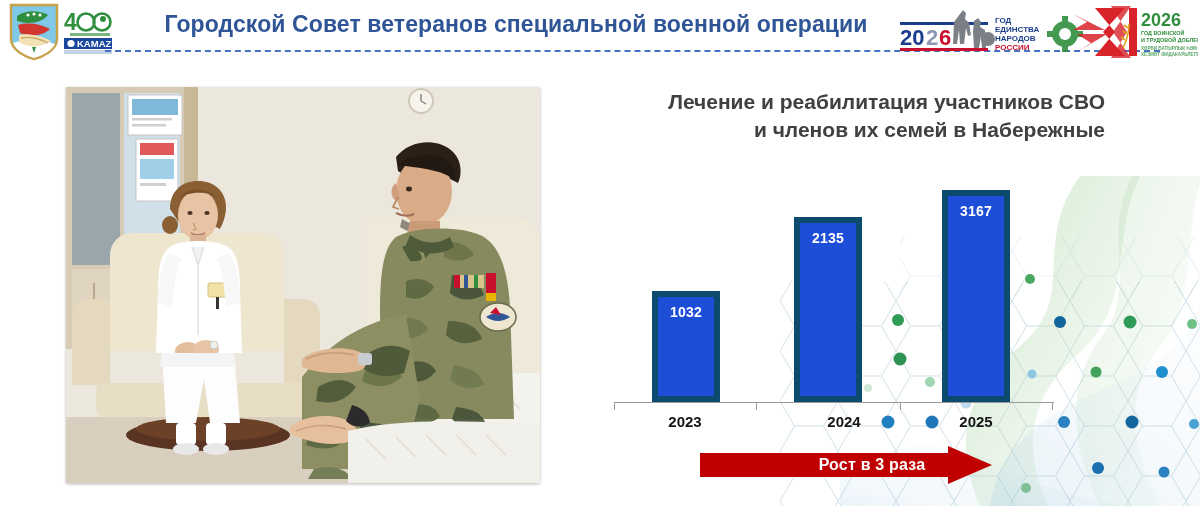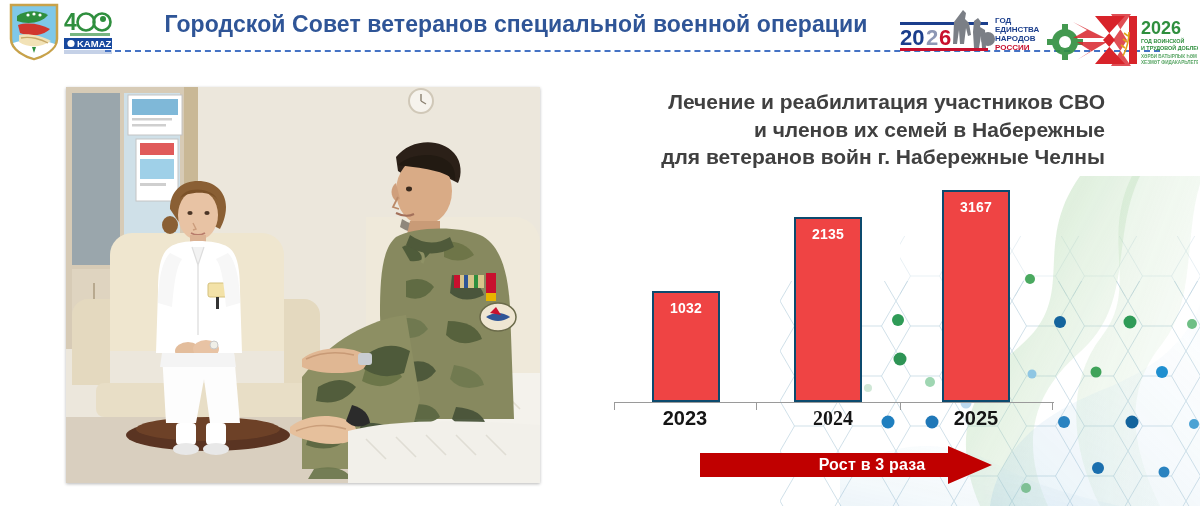--- a/index.html
+++ b/index.html
@@ -39,21 +39,21 @@
     position: absolute; left: 105px; top: 50px; width: 1055px; height: 0;
     border-top: 2.5px dashed #4472c4;
   }
 
   
   #logo-coat { position: absolute; left: 8px; top: 3px; width: 52px; height: 58px; }
   #logo-kamaz { position: absolute; left: 62px; top: 6px; width: 52px; height: 50px; }
 
   
   #logo-unity { position: absolute; left: 898px; top: 5px; width: 148px; height: 52px; }
-  #logo-valor { position: absolute; left: 1043px; top: 12px; width: 155px; height: 55px; }
+  #logo-valor { position: absolute; left: 1043px; top: 4px; width: 155px; height: 55px; }
 
   
   #photo-frame {
     position: absolute; left: 66px; top: 87px; width: 474px; height: 396px;
     background: #e8e6e2;
     box-shadow: 0 1px 3px rgba(0,0,0,.28);
     overflow: hidden;
   }
   #photo-frame svg { display: block; width: 100%; height: 100%; }
 
@@ -64,33 +64,33 @@
     font-size: 21px; font-weight: bold; line-height: 1.32;
     color: #404040;
   }
 
   #chart-area {
     position: absolute; left: 600px; top: 185px; width: 460px; height: 245px;
   }
   .bar-group { position: absolute; bottom: 28px; }
   .bar {
     position: absolute; bottom: 0; width: 100%;
-    background: #ef4444;
-    border: 2px solid #0c4a6e;
+    background: #1d4ed8;
+    border: 6px solid #0c4a6e;
   }
   .bar-value {
     position: absolute; left: 0; width: 100%;
     text-align: center;
     color: #ffffff; font-size: 14px; font-weight: bold;
     letter-spacing: .2px;
   }
   .cat-label {
     position: absolute; bottom: 0; left: 0; width: 100%;
     text-align: center;
-    color: #151515; font-size: 20px; font-weight: bold;
+    color: #151515; font-size: 15px; font-weight: bold;
   }
   #axis-line {
     position: absolute; left: 14px; right: 6px; bottom: 27px;
     height: 1px; background: #9a9a9a;
   }
   .axis-tick {
     position: absolute; bottom: 20px; width: 1px; height: 8px; background: #9a9a9a;
   }
 
   
@@ -413,21 +413,20 @@
       <path d="M282 344 q60 -16 192 -6 v58 h-192 z" fill="#f2f0ea"></path>
       <g stroke="#e0ddd4" stroke-width="1.6" fill="none">
         <path d="M300 352 l20 20 M330 350 l20 20 M360 348 l20 20 M390 348 l20 20 M420 348 l20 20"></path>
       </g>
     </svg>
   </div>
 
   <div id="chart-title">
     <div>Лечение и реабилитация участников СВО</div>
     <div>и членов их семей в Набережные</div>
-    <div>для ветеранов войн г. Набережные Челны</div>
   </div>
 
   <div id="chart-area">
 
     <div id="axis-line"></div>
     <div class="axis-tick" style="left:14px;"></div>
     <div class="axis-tick" style="left:156px;"></div>
     <div class="axis-tick" style="left:300px;"></div>
     <div class="axis-tick" style="left:452px;"></div>
 
@@ -436,21 +435,21 @@
         <div class="bar-value" style="top:7px;">1032</div>
       </div>
     </div>
     <div class="cat-label" style="left:14px; width:142px;">2023</div>
 
     <div class="bar-group" style="left:156px; width:144px; height:218px;">
       <div class="bar" style="left:38px; width:68px; height:185px;margin-top:42px;">
         <div class="bar-value" style="top:7px;">2135</div>
       </div>
     </div>
-    <div class="cat-label" style="left:161px; width:144px;font-family:Liberation Serif, serif;">2024</div>
+    <div class="cat-label" style="left:172px; width:144px;">2024</div>
 
     <div class="bar-group" style="left:300px; width:152px; height:218px;">
       <div class="bar" style="left:42px; width:68px; height:212px;">
         <div class="bar-value" style="top:7px;">3167</div>
       </div>
     </div>
     <div class="cat-label" style="left:300px; width:152px;">2025</div>
   </div>
 
   <div id="growth-arrow">

